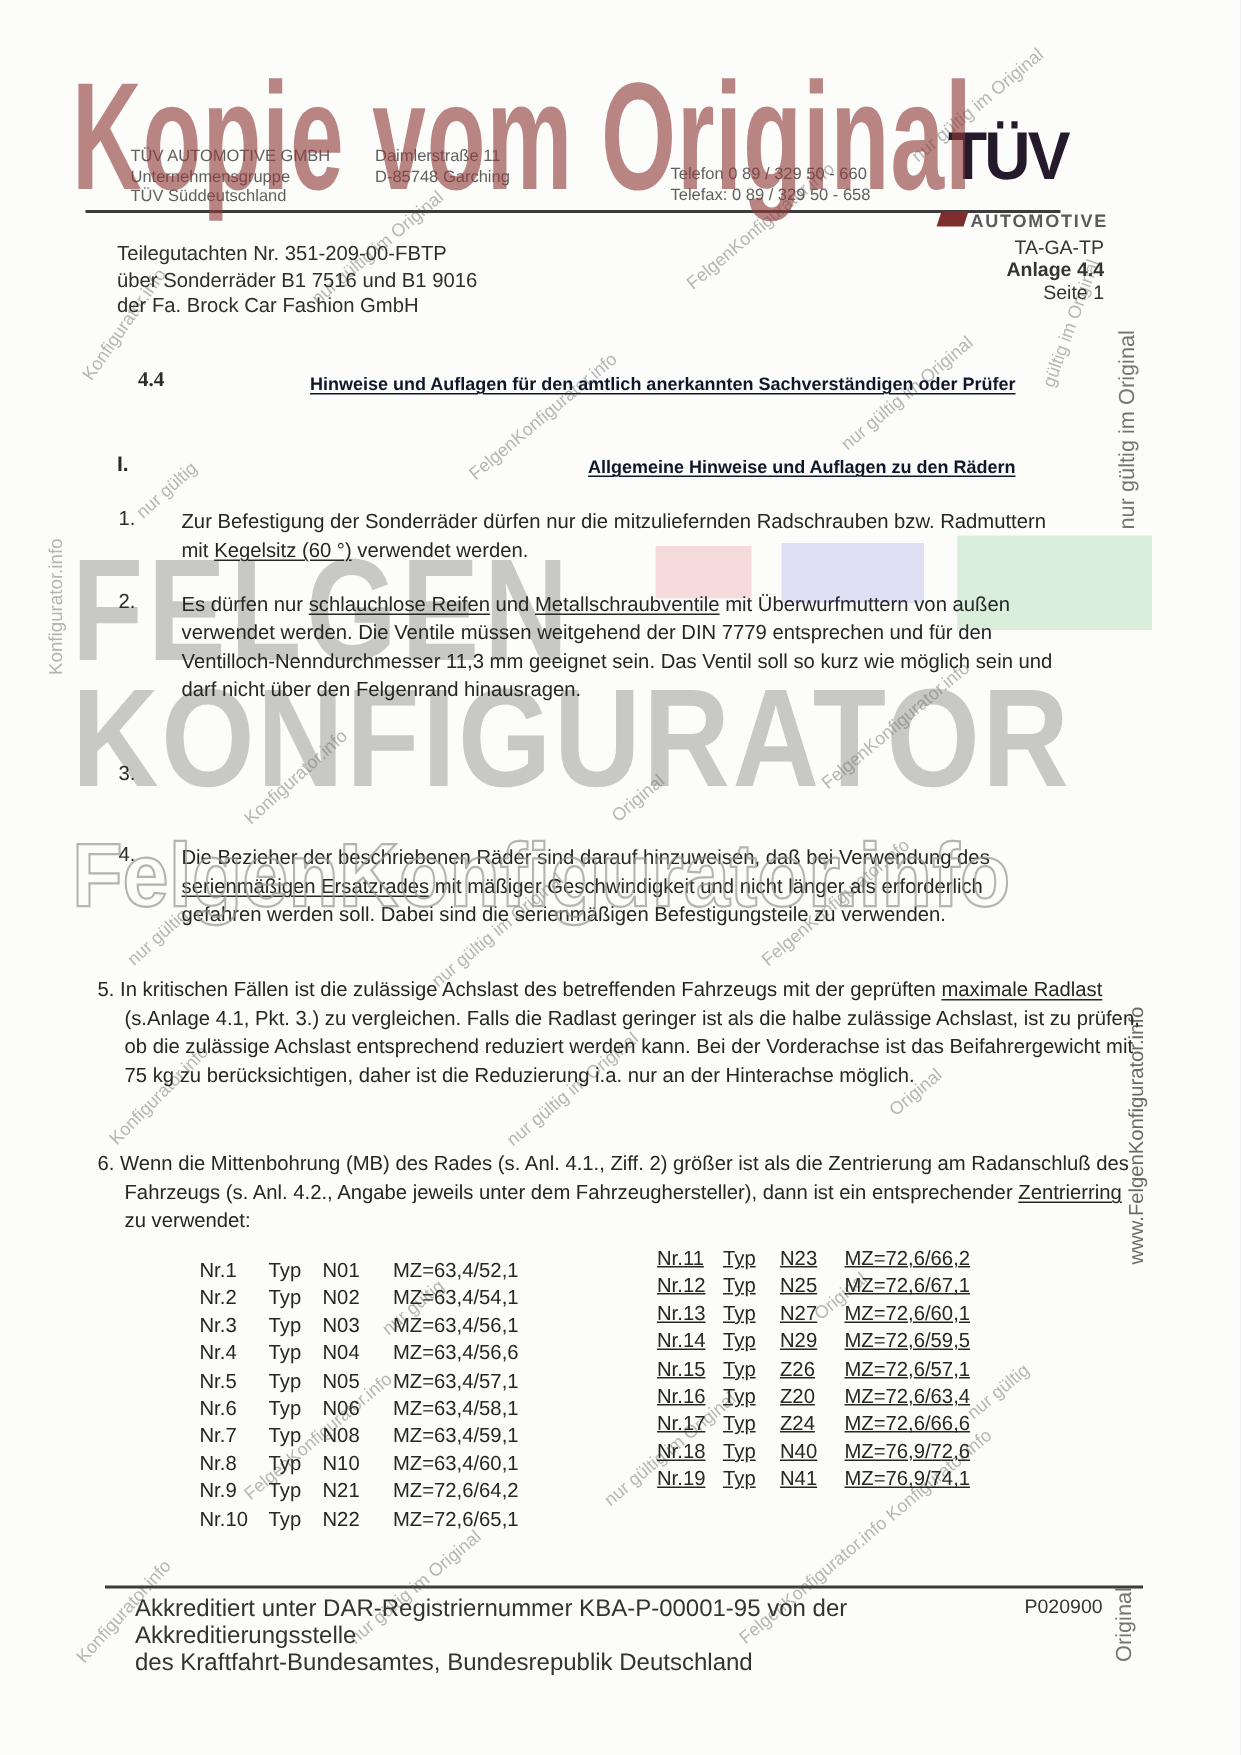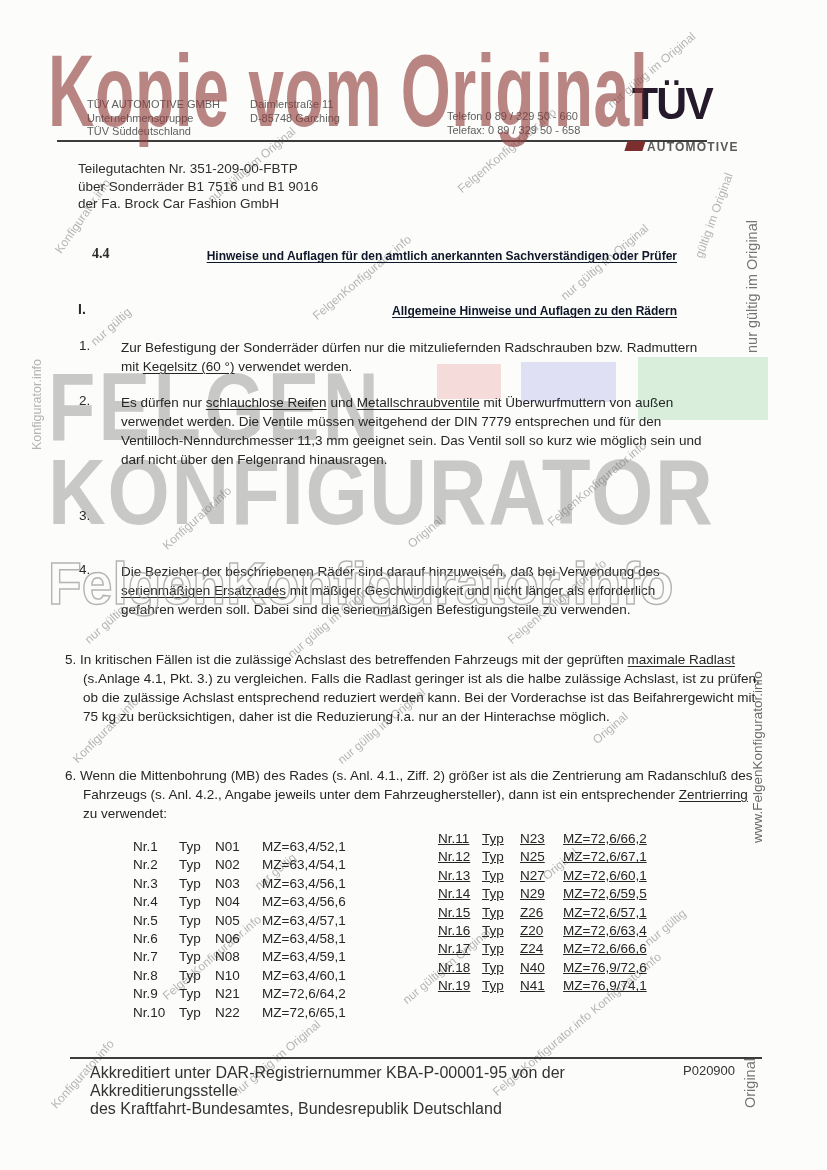--- a/index.html
+++ b/index.html
@@ -99,20 +99,25 @@
   <div class="abs logo-tuv z2" style="left:632px;top:78px;">TÜV</div>
   <div class="abs rule z2" style="left:57px;top:140px;width:650px;height:2px;"></div>
   <div class="abs logo-mark z2" style="left:626px;top:141px;"></div>
   <div class="abs division z2" style="left:647px;top:140px;">AUTOMOTIVE</div>
 
   <div class="abs refblock z2" style="left:78px;top:160px;">
     <div>Teilegutachten Nr. 351-209-00-FBTP</div>
     <div>über Sonderräder B1 7516 und B1 9016</div>
     <div>der Fa. Brock Car Fashion GmbH</div>
   </div>
+  <div class="abs doccode z2" style="left:600px;top:157px;width:136px;">
+    <div>TA-GA-TP</div>
+    <div class="bold">Anlage 4.4</div>
+    <div>Seite 1</div>
+  </div>
 
   <div class="abs num z2" style="left:92px;top:246px;font-family:Liberation Serif, serif;">4.4</div>
   <div class="abs sec-title z2" style="left:112px;top:246px;width:565px;">
     <span class="u">Hinweise und Auflagen für den amtlich anerkannten Sachverständigen oder Prüfer</span>
   </div>
 
   <div class="abs num z2" style="left:78px;top:301px;">I.</div>
   <div class="abs sec-title z2" style="left:112px;top:301px;width:565px;">
     <span class="u">Allgemeine Hinweise und Auflagen zu den Rädern</span>
   </div>

